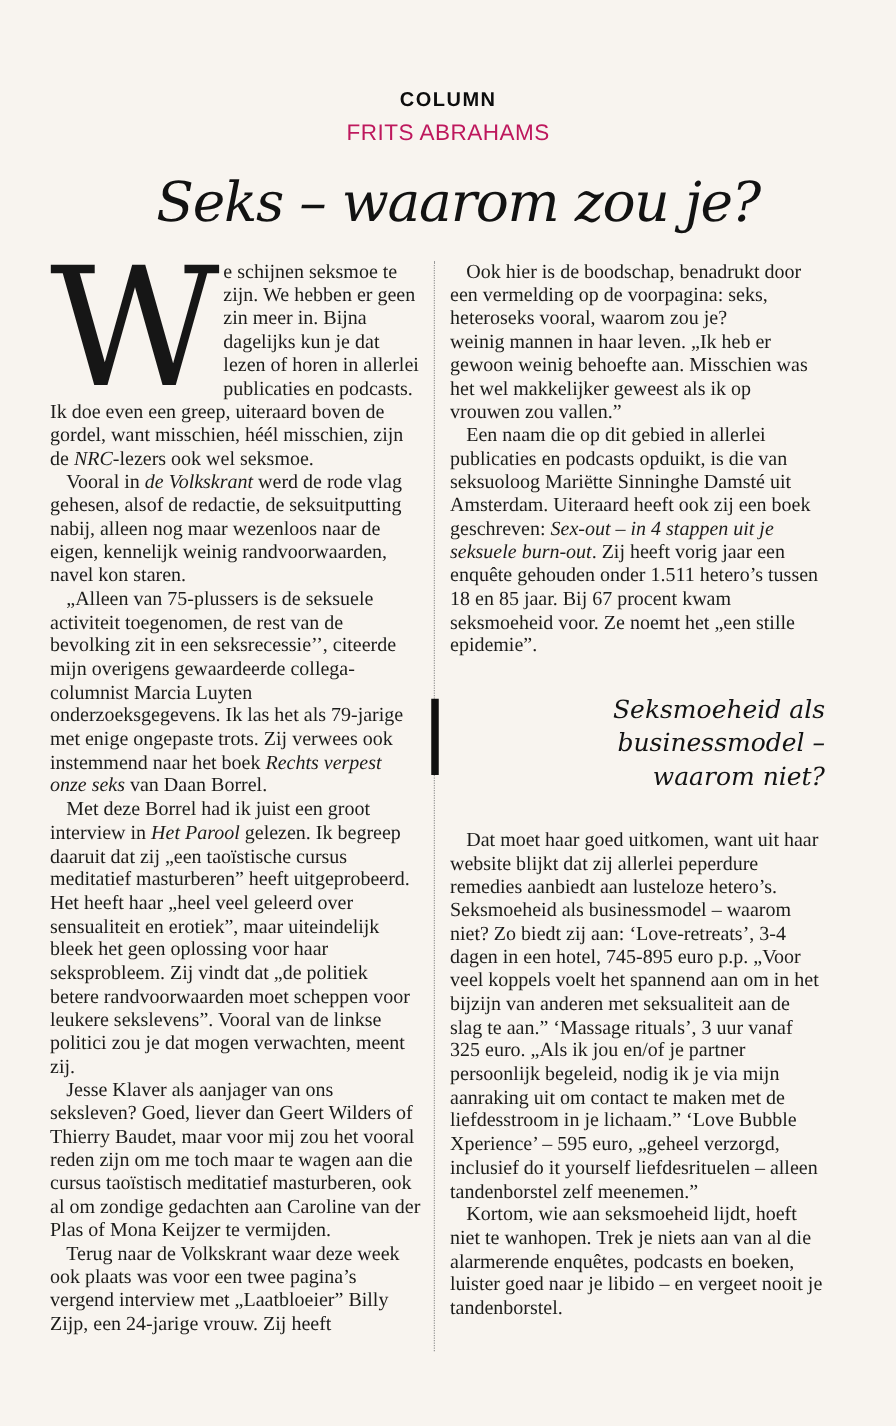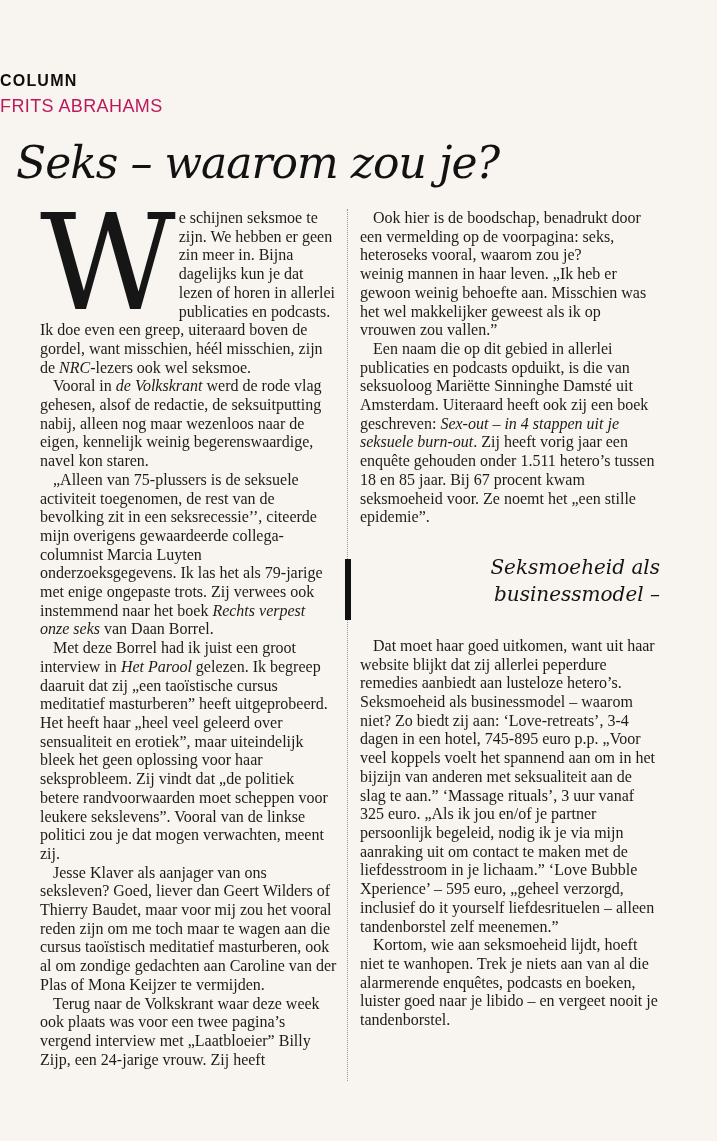--- a/index.html
+++ b/index.html
@@ -12,21 +12,21 @@
   html,body{margin:0;padding:0;}
   body{
     width:717px;height:1141px;
     background:var(--background);
     color:var(--text);
     font-family:"Liberation Serif", serif;
   }
   .page{width:717px;height:1141px;overflow:hidden;position:relative;}
 
   
-  .header{padding-top:72px;}
+  .header{padding-top:72px;text-align:center;}
   .kicker{
     font-family:"Liberation Sans", sans-serif;
     font-weight:bold;font-size:16px;letter-spacing:1.2px;color:#0d0d0d;
   }
   .author{
     font-family:"Liberation Sans", sans-serif;
     font-size:18px;letter-spacing:0.4px;margin-top:6px;color:#be185d;
   }
   .title{
     font-family:"DejaVu Serif", serif;
@@ -94,38 +94,39 @@
 <div class="page">
   <header class="header">
     <div class="kicker">COLUMN</div>
     <div class="author">FRITS ABRAHAMS</div>
     <h1 class="title">Seks – waarom zou je?</h1>
   </header>
 
   <div class="article">
     <div class="col col-left">
         <p class="body-para"><span class="dropcap">W</span><span>e schijnen seksmoe te zijn. We hebben er geen zin meer in. Bijna dagelijks kun je dat lezen of horen in allerlei publicaties en podcasts. Ik doe even een greep, uiteraard boven de gordel, want misschien, héél misschien, zijn de </span><em>NRC</em><span>-lezers ook wel seksmoe.</span></p>
-        <p class="body-para indent"><span>Vooral in </span><em>de Volkskrant</em><span> werd de rode vlag gehesen, alsof de redactie, de seksuitputting nabij, alleen nog maar wezenloos naar de eigen, kennelijk weinig begerenswaardige, navel kon staren.</span></p>
+        <p class="body-para indent"><span>Vooral in </span><em>de Volkskrant</em><span> werd de rode vlag gehesen, alsof de redactie, de seksuitputting nabij, alleen nog maar wezenloos naar de eigen, kennelijk weinig randvoorwaarden, navel kon staren.</span></p>
         <p class="body-para indent"><span>„Alleen van 75-plussers is de seksuele activiteit toegenomen, de rest van de bevolking zit in een seksrecessie’’, citeerde mijn overigens gewaardeerde collega-columnist Marcia Luyten onderzoeksgegevens. Ik las het als 79-jarige met enige ongepaste trots. Zij verwees ook instemmend naar het boek </span><em>Rechts verpest onze seks</em><span> van Daan Borrel.</span></p>
         <p class="body-para indent"><span>Met deze Borrel had ik juist een groot interview in </span><em>Het Parool</em><span> gelezen. Ik begreep daaruit dat zij „een taoïstische cursus meditatief masturberen” heeft uitgeprobeerd. Het heeft haar „heel veel geleerd over sensualiteit en erotiek”, maar uiteindelijk bleek het geen oplossing voor haar seksprobleem. Zij vindt dat „de politiek betere randvoorwaarden moet scheppen voor leukere sekslevens”. Vooral van de linkse politici zou je dat mogen verwachten, meent zij.</span></p>
         <p class="body-para indent"><span>Jesse Klaver als aanjager van ons seksleven? Goed, liever dan Geert Wilders of Thierry Baudet, maar voor mij zou het vooral reden zijn om me toch maar te wagen aan die cursus taoïstisch meditatief masturberen, ook al om zondige gedachten aan Caroline van der Plas of Mona Keijzer te vermijden.</span></p>
         <p class="body-para indent"><span>Terug naar de Volkskrant waar deze week ook plaats was voor een twee pagina’s vergend interview met „Laatbloeier” Billy Zijp, een 24-jarige vrouw. Zij heeft</span></p>
       </div>
     <div class="divider"></div>
     <div class="col col-right">
       <div>
           <p class="body-para indent"><span>Ook hier is de boodschap, benadrukt door een vermelding op de voorpagina: seks, heteroseks vooral, waarom zou je?</span></p>
           <p class="body-para"><span>weinig mannen in haar leven. „Ik heb er gewoon weinig behoefte aan. Misschien was het wel makkelijker geweest als ik op vrouwen zou vallen.”</span></p>
           <p class="body-para indent"><span>Een naam die op dit gebied in allerlei publicaties en podcasts opduikt, is die van seksuoloog Mariëtte Sinninghe Damsté uit Amsterdam. Uiteraard heeft ook zij een boek geschreven: </span><em>Sex-out – in 4 stappen uit je seksuele burn-out</em><span>. Zij heeft vorig jaar een enquête gehouden onder 1.511 hetero’s tussen 18 en 85 jaar. Bij 67 procent kwam seksmoeheid voor. Ze noemt het „een stille epidemie”.</span></p>
         </div>
       <div class="pullquote">
         <div class="pq-bar"></div>
         <div class="pq-text">
             <div class="pq-line">Seksmoeheid als</div>
             <div class="pq-line">businessmodel –</div>
+            <div class="pq-line">waarom niet?</div>
           </div>
       </div>
       <div>
           <p class="body-para indent"><span>Dat moet haar goed uitkomen, want uit haar website blijkt dat zij allerlei peperdure remedies aanbiedt aan lusteloze hetero’s. Seksmoeheid als businessmodel – waarom niet? Zo biedt zij aan: ‘Love-retreats’, 3-4 dagen in een hotel, 745-895 euro p.p. „Voor veel koppels voelt het spannend aan om in het bijzijn van anderen met seksualiteit aan de slag te aan.” ‘Massage rituals’, 3 uur vanaf 325 euro. „Als ik jou en/of je partner persoonlijk begeleid, nodig ik je via mijn aanraking uit om contact te maken met de liefdesstroom in je lichaam.” ‘Love Bubble Xperience’ – 595 euro, „geheel verzorgd, inclusief do it yourself liefdesrituelen – alleen tandenborstel zelf meenemen.”</span></p>
           <p class="body-para indent"><span>Kortom, wie aan seksmoeheid lijdt, hoeft niet te wanhopen. Trek je niets aan van al die alarmerende enquêtes, podcasts en boeken, luister goed naar je libido – en vergeet nooit je tandenborstel.</span></p>
         </div>
     </div>
   </div>
 </div>
 

